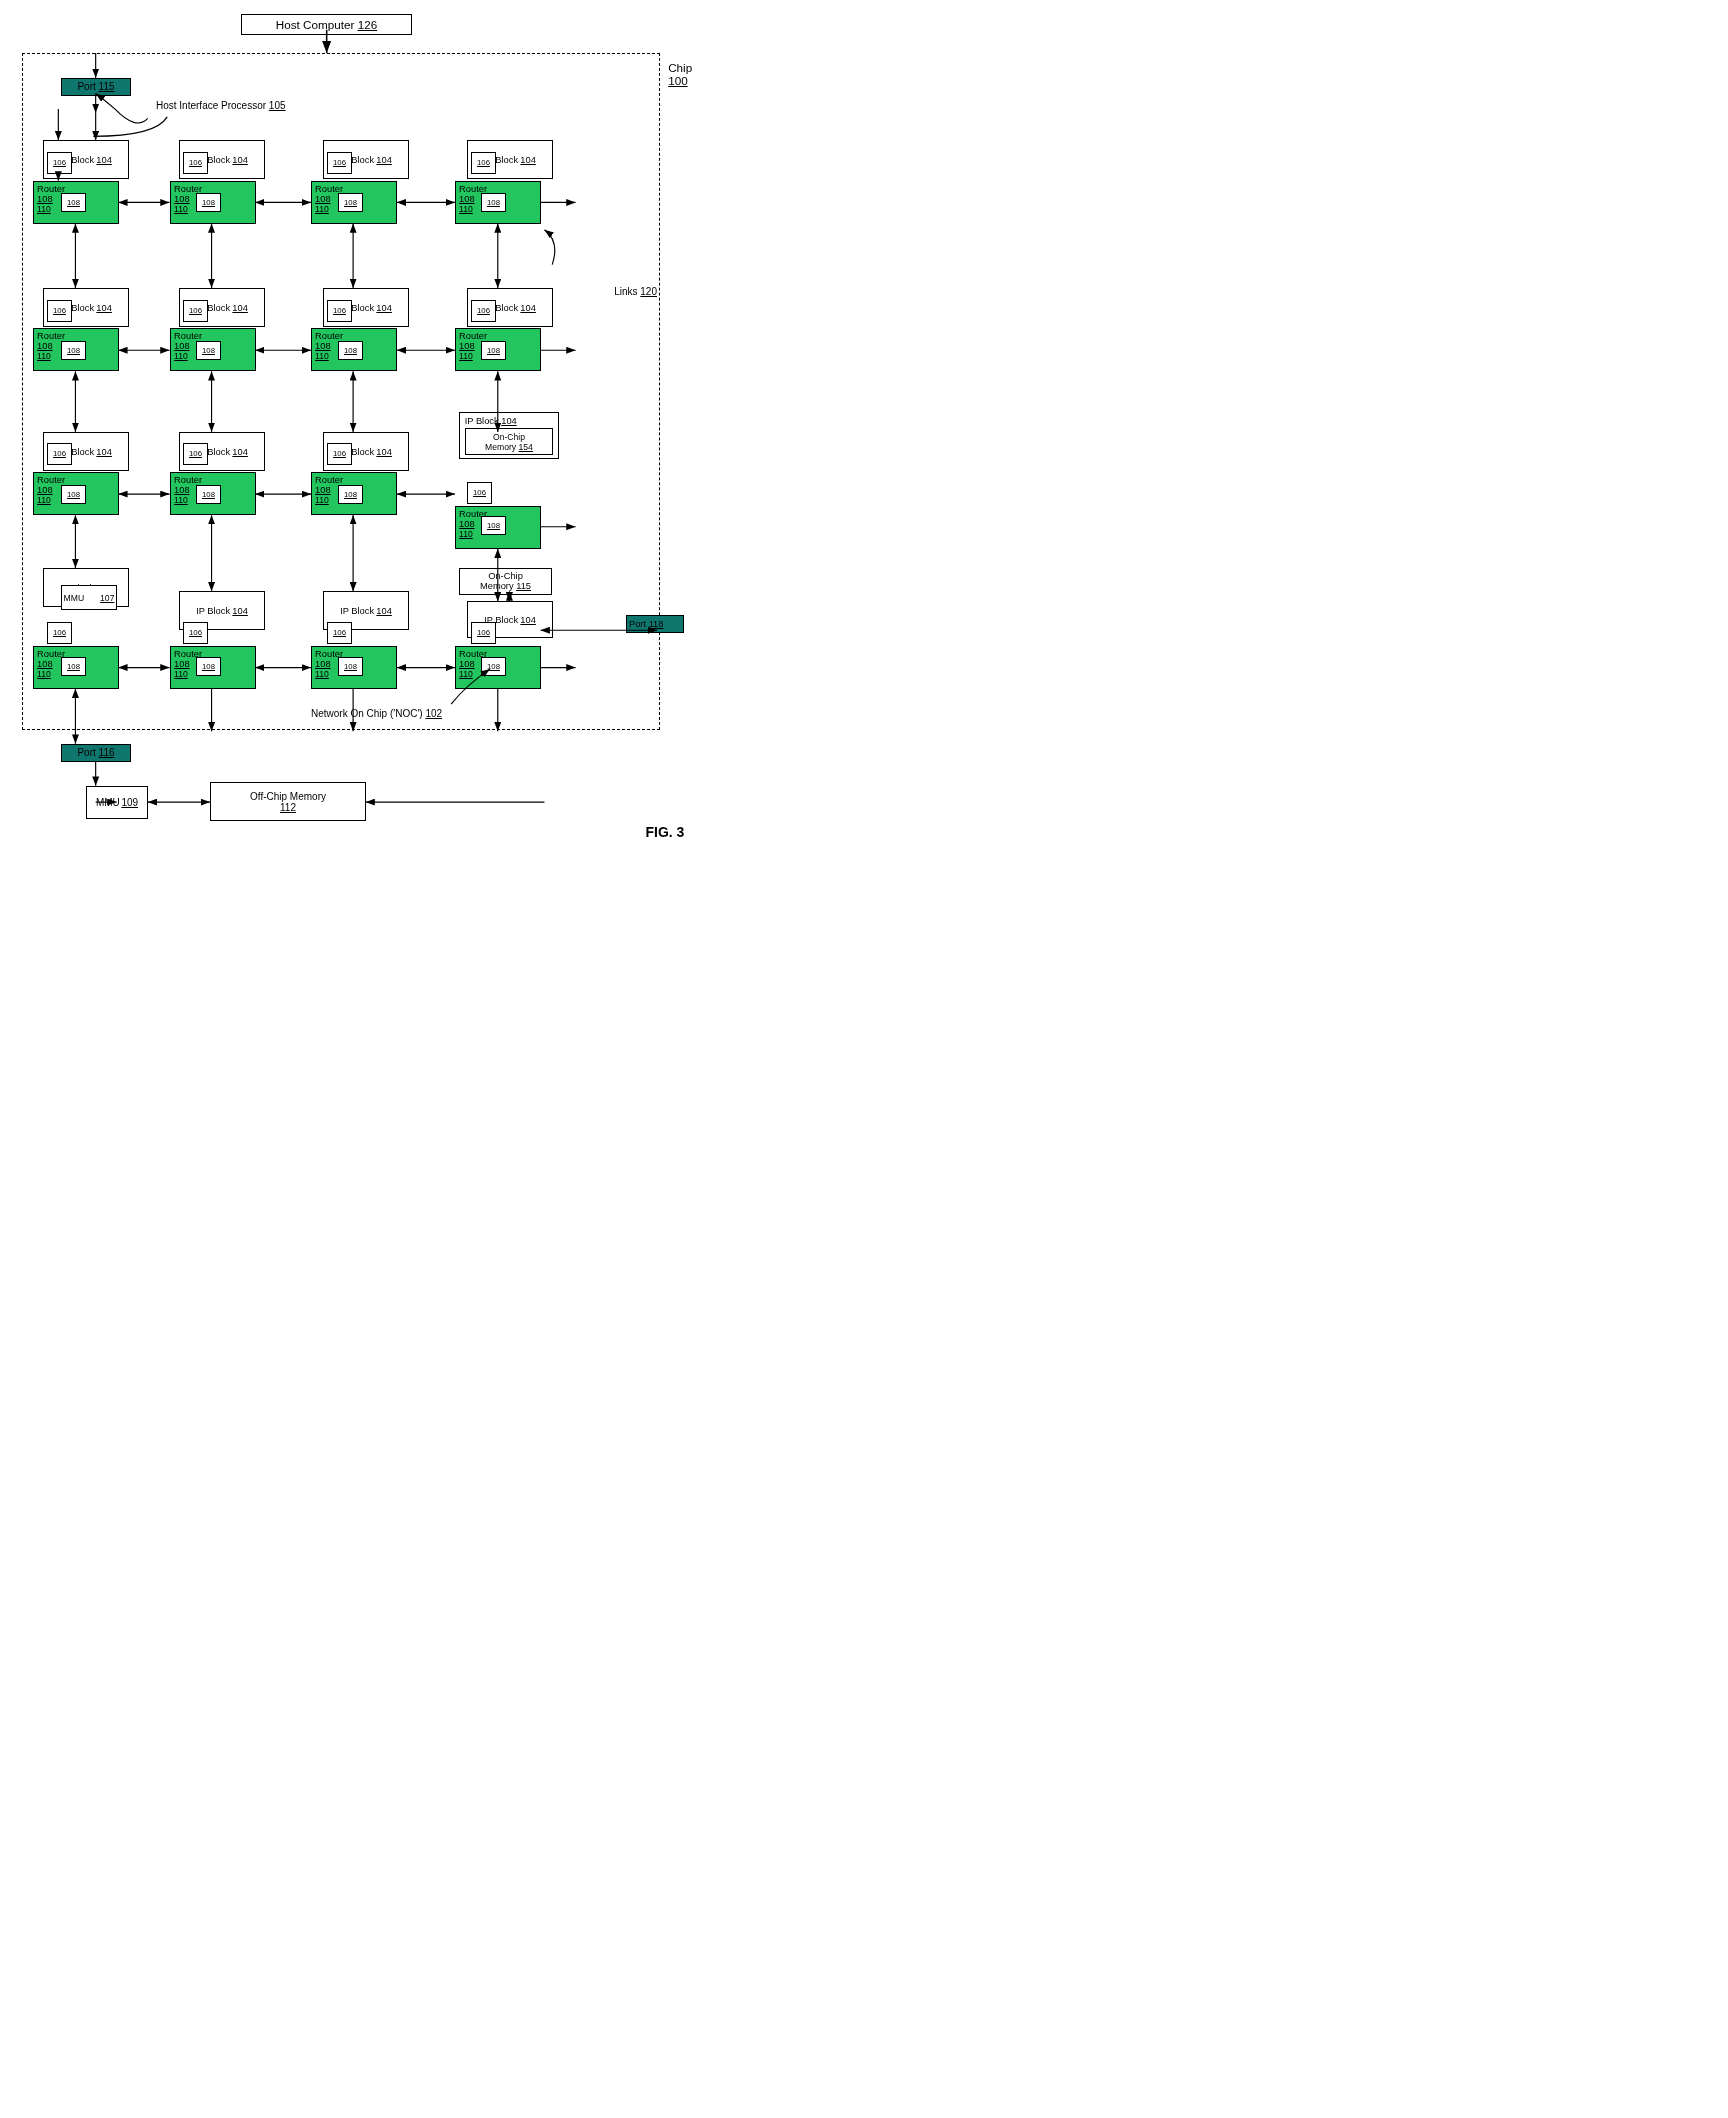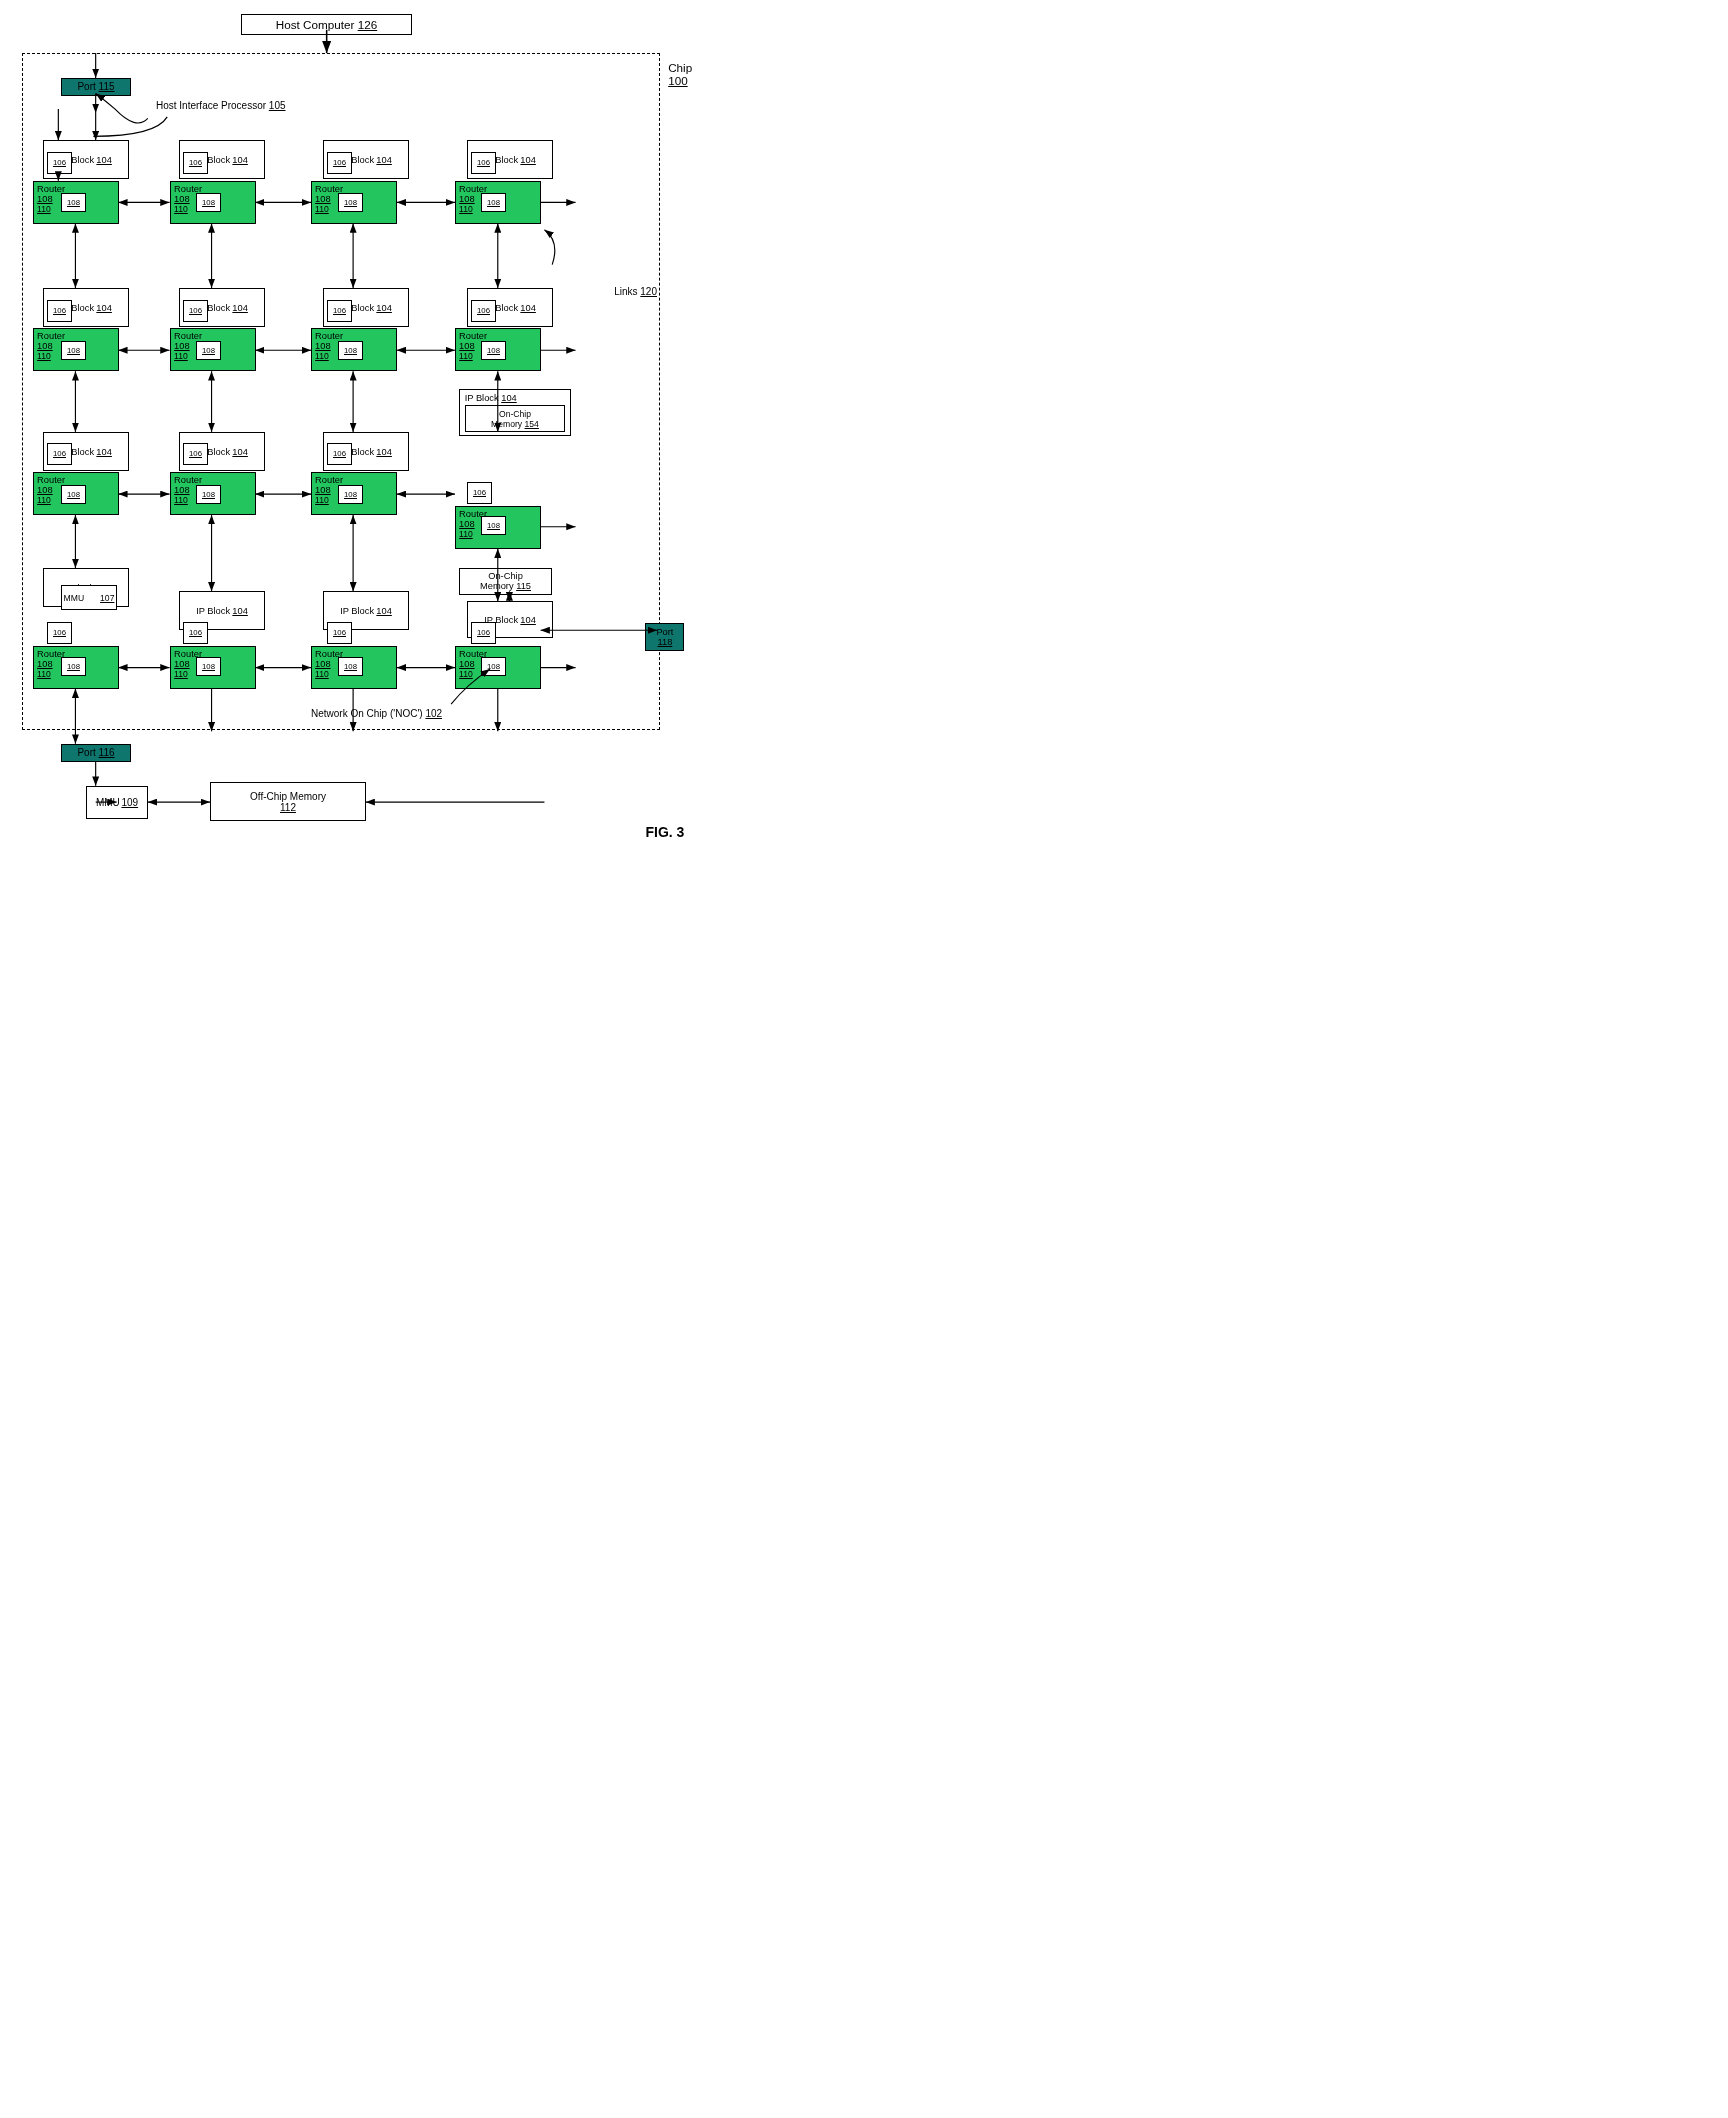--- a/index.html
+++ b/index.html
@@ -273,21 +273,21 @@
   <div class="iface-box" style="top:443px; left:327px; width:25px; height:22px; display:flex; align-items:center; justify-content:center;">
     <span class="text-underline">106</span>
   </div>
   <div class="router-box" style="top:472px; left:311px; width:86px; height:43px; padding:1.6px 3.1px;">
     Router<br><span class="text-underline">108</span>&nbsp;<br><span style="font-size:8.6px;"><span class="text-underline">110</span></span>
   </div>
   <div class="iface-box" style="top:485px; left:338px; width:25px; height:18.7px; display:flex; align-items:center; justify-content:center;">
     <span class="text-underline">108</span>
   </div>
 
-  <div class="special-ip-box" style="top:389px; left:459px; width:112px; padding:3.1px 4.7px;">
+  <div class="special-ip-box" style="top:412px; left:459px; width:100px; padding:3.1px 4.7px;">
     <div style="font-size:9.3px; margin-bottom:2.3px;">IP Block <span class="text-underline">104</span></div>
     <div class="memory-box" style="position:relative; width:100%; font-size:8.6px; padding:2.3px; border:1.6px solid #000; background:#fff;">
       On-Chip<br>Memory <span class="text-underline">154</span>
     </div>
   </div>
   <div class="iface-box" style="top:482px; left:467px; width:25px; height:22px; display:flex; align-items:center; justify-content:center;">
     <span class="text-underline">106</span>
   </div>
   <div class="router-box" style="top:506px; left:455px; width:86px; height:43px; padding:1.6px 3.1px;">
     Router<br><span class="text-underline">108</span>&nbsp;<br><span style="font-size:8.6px;"><span class="text-underline">110</span></span>
@@ -348,21 +348,21 @@
   <div class="iface-box" style="top:622px; left:471px; width:25px; height:22px; display:flex; align-items:center; justify-content:center;">
     <span class="text-underline">106</span>
   </div>
   <div class="router-box" style="top:646px; left:455px; width:86px; height:43px; padding:1.6px 3.1px;">
     Router<br><span class="text-underline">108</span>&nbsp;<br><span style="font-size:8.6px;"><span class="text-underline">110</span></span>
   </div>
   <div class="iface-box" style="top:657px; left:481px; width:25px; height:18.7px; display:flex; align-items:center; justify-content:center;">
     <span class="text-underline">108</span>
   </div>
 
-  <div class="port-box" style="top:615px; right:15.6px; width:39px; text-align:center; padding:3.1px 1.6px; font-size:9.3px;margin-top:8px;">
+  <div class="port-box" style="top:615px; right:15.6px; width:58px; padding:3.1px 1.6px; font-size:9.3px;">
     Port <span class="text-underline">118</span>
   </div>
 
   <div class="port-box" style="top:744px; left:61px; width:70px; text-align:center;">
     Port <span class="text-underline">116</span>
   </div>
 
   <div class="noc-label" style="top:708px; left:311px; font-size:10px;">
     Network On Chip ('NOC') <span class="text-underline">102</span>
   </div>

